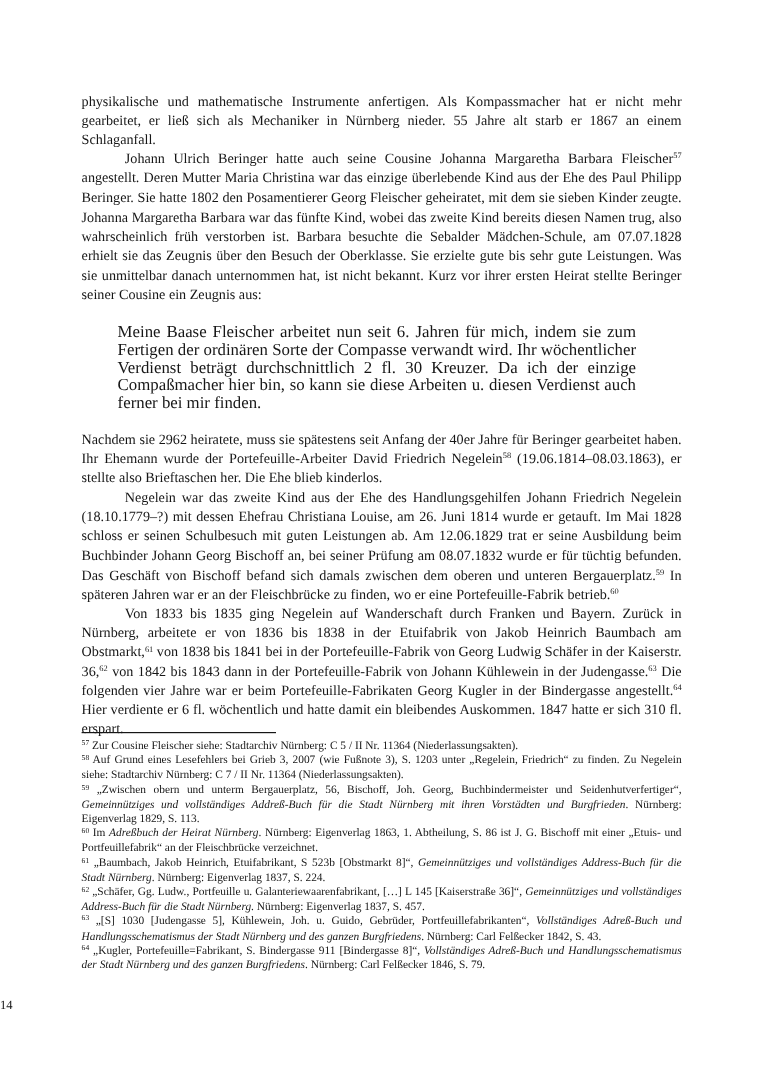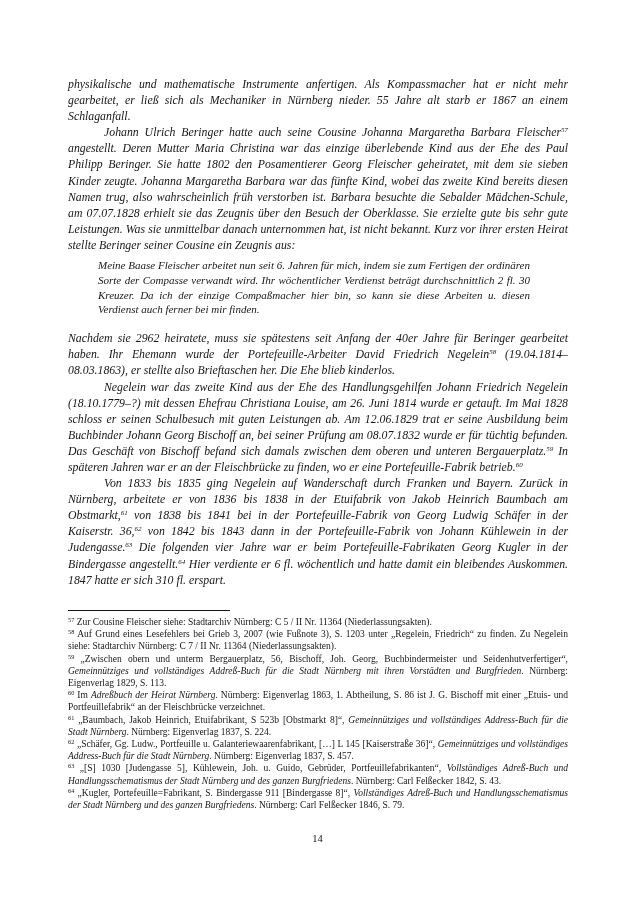--- a/index.html
+++ b/index.html
@@ -10,32 +10,31 @@
     background: #ffffff;
     color: #161616;
     font-family: "Liberation Serif", "DejaVu Serif", serif;
     overflow: hidden;
   }
   .content {
     position: absolute;
     left: 68px;
     top: 76px;
     width: 500px;
-    font-style: italic;
   }
   p.body {
     margin: 0;
     font-size: 11.8px;
     line-height: 16.1px;
     text-align: justify;
   }
   p.body.indent { text-indent: 36px; }
   p.quote {
-    margin: 5px 38px 13px 30px;
-    font-size: 11px;
+    margin: 18px 38px 13px 30px;
+    font-size: 14px;
     line-height: 14.8px;
     text-align: justify;
   }
   sup.ref {
     font-size: 7px;
     line-height: 0;
     vertical-align: baseline;
     position: relative;
     top: -4px;
     margin-top: 28px;
@@ -57,35 +56,34 @@
     font-size: 9.5px;
     line-height: 12.2px;
     text-align: justify;
   }
   p.footnote sup.ref { font-size: 6.3px; top: -3px; }
   .page-number {
     position: absolute;
     left: 0;
     right: 0;
     top: 833px;
-    text-align: center;
     font-size: 10.5px;
     font-family: Liberation Serif, serif;
   }
 </style>
 </head>
 <body>
 
 <div class="page">
   <div class="content">
     <div>
         <p class="body"><span>physikalische und mathematische Instrumente anfertigen. Als Kompassmacher hat er nicht mehr gearbeitet, er ließ sich als Mechaniker in Nürnberg nieder. 55 Jahre alt starb er 1867 an einem Schlaganfall.</span></p>
         <p class="body indent"><span>Johann Ulrich Beringer hatte auch seine Cousine Johanna Margaretha Barbara Fleischer</span><sup class="ref">57</sup><span> angestellt. Deren Mutter Maria Christina war das einzige überlebende Kind aus der Ehe des Paul Philipp Beringer. Sie hatte 1802 den Posamentierer Georg Fleischer geheiratet, mit dem sie sieben Kinder zeugte. Johanna Margaretha Barbara war das fünfte Kind, wobei das zweite Kind bereits diesen Namen trug, also wahrscheinlich früh verstorben ist. Barbara besuchte die Sebalder Mädchen-Schule, am 07.07.1828 erhielt sie das Zeugnis über den Besuch der Oberklasse. Sie erzielte gute bis sehr gute Leistungen. Was sie unmittelbar danach unternommen hat, ist nicht bekannt. Kurz vor ihrer ersten Heirat stellte Beringer seiner Cousine ein Zeugnis aus:</span></p>
         <p class="quote"><span>Meine Baase Fleischer arbeitet nun seit 6. Jahren für mich, indem sie zum Fertigen der ordinären Sorte der Compasse verwandt wird. Ihr wöchentlicher Verdienst beträgt durchschnittlich 2 fl. 30 Kreuzer. Da ich der einzige Compaßmacher hier bin, so kann sie diese Arbeiten u. diesen Verdienst auch ferner bei mir finden.</span></p>
-        <p class="body"><span>Nachdem sie 2962 heiratete, muss sie spätestens seit Anfang der 40er Jahre für Beringer gearbeitet haben. Ihr Ehemann wurde der Portefeuille-Arbeiter David Friedrich Negelein</span><sup class="ref">58</sup><span> (19.04.1814–08.03.1863), er stellte also Brieftaschen her. Die Ehe blieb kinderlos.</span></p>
+        <p class="body"><span>Nachdem sie 2962 heiratete, muss sie spätestens seit Anfang der 40er Jahre für Beringer gearbeitet haben. Ihr Ehemann wurde der Portefeuille-Arbeiter David Friedrich Negelein</span><sup class="ref">58</sup><span> (19.06.1814–08.03.1863), er stellte also Brieftaschen her. Die Ehe blieb kinderlos.</span></p>
         <p class="body indent"><span>Negelein war das zweite Kind aus der Ehe des Handlungsgehilfen Johann Friedrich Negelein (18.10.1779–?) mit dessen Ehefrau Christiana Louise, am 26. Juni 1814 wurde er getauft. Im Mai 1828 schloss er seinen Schulbesuch mit guten Leistungen ab. Am 12.06.1829 trat er seine Ausbildung beim Buchbinder Johann Georg Bischoff an, bei seiner Prüfung am 08.07.1832 wurde er für tüchtig befunden. Das Geschäft von Bischoff befand sich damals zwischen dem oberen und unteren Bergauerplatz.</span><sup class="ref">59</sup><span> In späteren Jahren war er an der Fleischbrücke zu finden, wo er eine Portefeuille-Fabrik betrieb.</span><sup class="ref">60</sup></p>
         <p class="body indent"><span>Von 1833 bis 1835 ging Negelein auf Wanderschaft durch Franken und Bayern. Zurück in Nürnberg, arbeitete er von 1836 bis 1838 in der Etuifabrik von Jakob Heinrich Baumbach am Obstmarkt,</span><sup class="ref">61</sup><span> von 1838 bis 1841 bei in der Portefeuille-Fabrik von Georg Ludwig Schäfer in der Kaiserstr. 36,</span><sup class="ref">62</sup><span> von 1842 bis 1843 dann in der Portefeuille-Fabrik von Johann Kühlewein in der Judengasse.</span><sup class="ref">63</sup><span> Die folgenden vier Jahre war er beim Portefeuille-Fabrikaten Georg Kugler in der Bindergasse angestellt.</span><sup class="ref">64</sup><span> Hier verdiente er 6 fl. wöchentlich und hatte damit ein bleibendes Auskommen. 1847 hatte er sich 310 fl. erspart.</span></p>
       </div>
   </div>
 
   <div class="footnotes">
     <div class="fn-rule"></div>
     <div>
         <p class="footnote"><sup class="ref">57</sup><span> Zur Cousine Fleischer siehe: Stadtarchiv Nürnberg: C 5 / II Nr. 11364 (Niederlassungsakten).</span></p>
         <p class="footnote"><sup class="ref">58</sup><span> Auf Grund eines Lesefehlers bei Grieb 3, 2007 (wie Fußnote 3), S. 1203 unter „Regelein, Friedrich“ zu finden. Zu Negelein siehe: Stadtarchiv Nürnberg: C 7 / II Nr. 11364 (Niederlassungsakten).</span></p>

